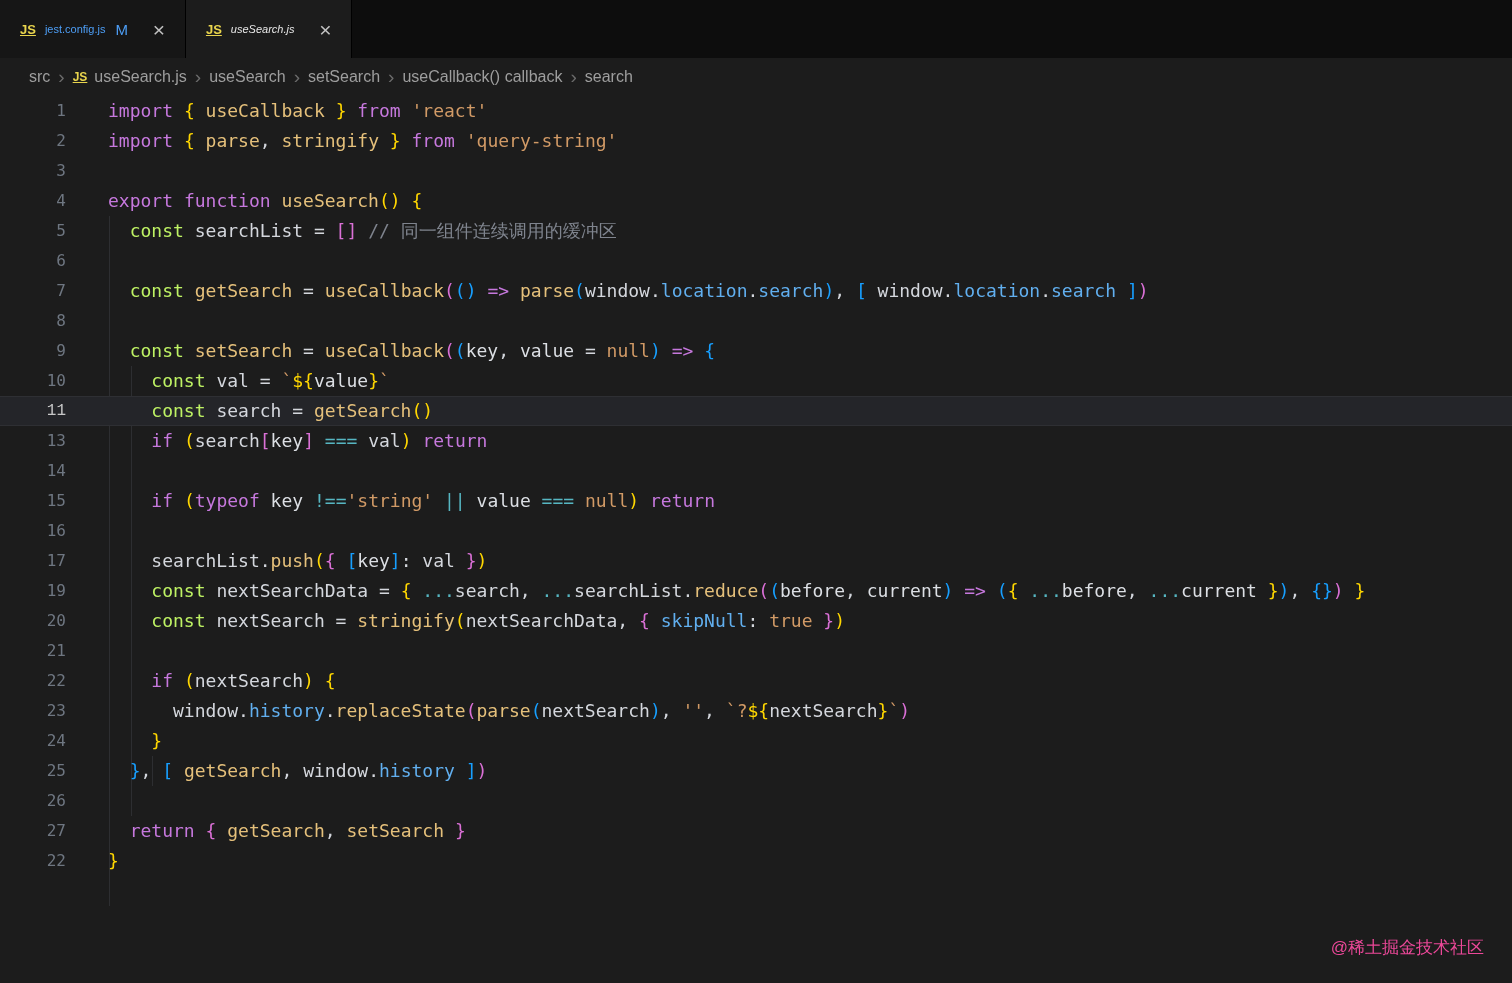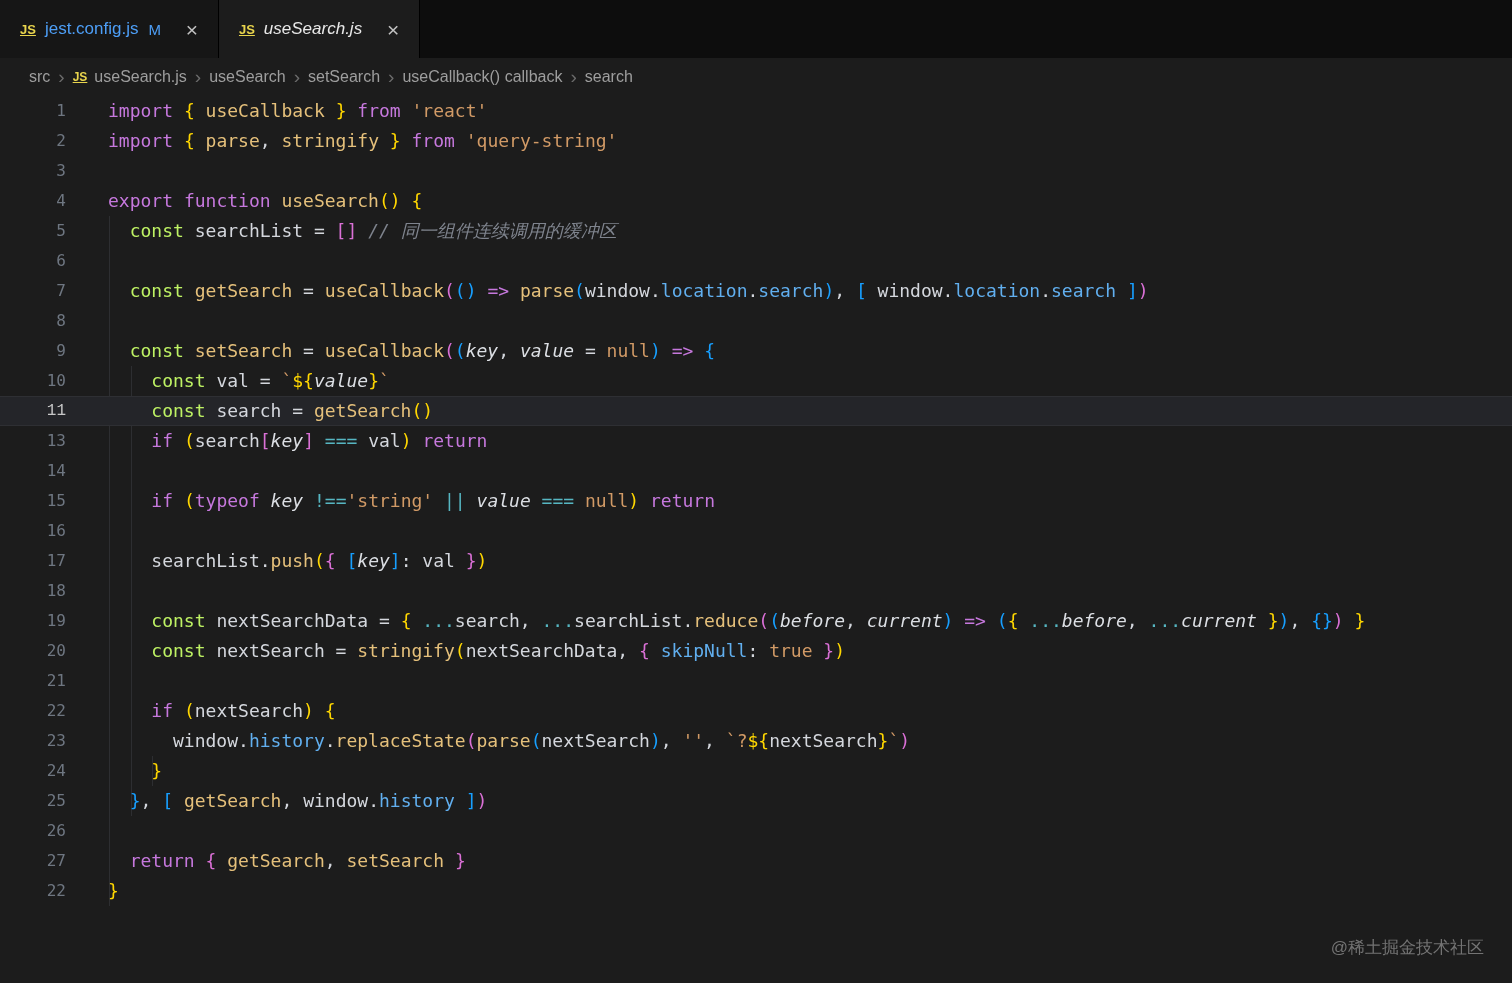--- a/index.html
+++ b/index.html
@@ -23,21 +23,21 @@
     display:flex;
     align-items:center;
     gap:9px;
     padding:0 14px 0 20px;
     background:#161616;
     border-right:1px solid #000;
     cursor:pointer;
     user-select:none;
   }
   .tab.active { background:#1c1c1c; }
-  .tab-label { font-size:17px; }
+  .tab-label { font-size:11px; }
   .italic { font-style:italic; }
   .badge { font-size:15px; margin-left:1px; }
   .close {
     color:#c2c2c2;
     font-size:21px;
     line-height:1;
     margin-left:10px;
     width:24px; height:24px;
     display:flex; align-items:center; justify-content:center;
     border-radius:5px;
@@ -87,32 +87,32 @@
     font-size:16px;
   }
   .line.active .gutter { color:#c8c8c8;font-family:Liberation Mono, monospace; }
   .code {
     margin-left:42px;
     font-family:"DejaVu Sans Mono", monospace;
     font-size:18px;
     color:#d4d7dd;
     text-align:right;
   }
-  .tok-cm, .tok-pm { font-style:italic; }
+  .tok-cm, .tok-pm { }
 
   .guide { position:absolute; width:1px; background:#2d2e31; }
   #guide-1 { left:109px; top:120px; height:690px; }
   #guide-2 { left:131px; top:270px; height:450px; }
   #guide-3 { left:152px; top:660px; height:30px; }
 
   .watermark {
     position:absolute;
     right:28px;
     bottom:24px;
-    color:#737373;
+    color:#ec4899;
     font-size:17px;
   }
 </style>
 <style>.tok-kw{color:#c678dd}
 .tok-cst{color:#bef264}
 .tok-d{color:#d4d7dd}
 .tok-fn{color:#e5c07b}
 .tok-str{color:#d19a66}
 .tok-num{color:#d19a66}
 .tok-prop{color:#61afef}
@@ -178,21 +178,20 @@
     <div class="line"><span class="gutter">7</span><span class="code"><span class="tok-d">  </span><span class="tok-cst">const</span><span class="tok-d"> </span><span class="tok-fn">getSearch</span><span class="tok-d"> = </span><span class="tok-fn">useCallback</span><span class="tok-bp">(</span><span class="tok-bb">(</span><span class="tok-bb">)</span><span class="tok-d"> </span><span class="tok-kw">=&gt;</span><span class="tok-d"> </span><span class="tok-fn">parse</span><span class="tok-bb">(</span><span class="tok-d">window.</span><span class="tok-prop">location</span><span class="tok-d">.</span><span class="tok-prop">search</span><span class="tok-bb">)</span><span class="tok-d">, </span><span class="tok-bb">[</span><span class="tok-d"> window.</span><span class="tok-prop">location</span><span class="tok-d">.</span><span class="tok-prop">search</span><span class="tok-d"> </span><span class="tok-bb">]</span><span class="tok-bp">)</span></span></div>
     <div class="line"><span class="gutter">8</span><span class="code"></span></div>
     <div class="line"><span class="gutter">9</span><span class="code"><span class="tok-d">  </span><span class="tok-cst">const</span><span class="tok-d"> </span><span class="tok-fn">setSearch</span><span class="tok-d"> = </span><span class="tok-fn">useCallback</span><span class="tok-bp">(</span><span class="tok-bb">(</span><span class="tok-pm">key</span><span class="tok-d">, </span><span class="tok-pm">value</span><span class="tok-d"> = </span><span class="tok-num">null</span><span class="tok-bb">)</span><span class="tok-d"> </span><span class="tok-kw">=&gt;</span><span class="tok-d"> </span><span class="tok-bb">{</span></span></div>
     <div class="line"><span class="gutter">10</span><span class="code"><span class="tok-d">    </span><span class="tok-cst">const</span><span class="tok-d"> val = </span><span class="tok-str">`</span><span class="tok-bg">${</span><span class="tok-pm">value</span><span class="tok-bg">}</span><span class="tok-str">`</span></span></div>
     <div class="line active"><span class="gutter">11</span><span class="code"><span class="tok-d">    </span><span class="tok-cst">const</span><span class="tok-d"> search = </span><span class="tok-fn">getSearch</span><span class="tok-bg">(</span><span class="tok-bg">)</span></span></div>
     <div class="line"><span class="gutter">13</span><span class="code"><span class="tok-d">    </span><span class="tok-kw">if</span><span class="tok-d"> </span><span class="tok-bg">(</span><span class="tok-d">search</span><span class="tok-bp">[</span><span class="tok-pm">key</span><span class="tok-bp">]</span><span class="tok-d"> </span><span class="tok-op">===</span><span class="tok-d"> val</span><span class="tok-bg">)</span><span class="tok-d"> </span><span class="tok-kw">return</span></span></div>
     <div class="line"><span class="gutter">14</span><span class="code"></span></div>
     <div class="line"><span class="gutter">15</span><span class="code"><span class="tok-d">    </span><span class="tok-kw">if</span><span class="tok-d"> </span><span class="tok-bg">(</span><span class="tok-kw">typeof</span><span class="tok-d"> </span><span class="tok-pm">key</span><span class="tok-d"> </span><span class="tok-op">!==</span><span class="tok-str">'string'</span><span class="tok-d"> </span><span class="tok-op">||</span><span class="tok-d"> </span><span class="tok-pm">value</span><span class="tok-d"> </span><span class="tok-op">===</span><span class="tok-d"> </span><span class="tok-num">null</span><span class="tok-bg">)</span><span class="tok-d"> </span><span class="tok-kw">return</span></span></div>
     <div class="line"><span class="gutter">16</span><span class="code"></span></div>
     <div class="line"><span class="gutter">17</span><span class="code"><span class="tok-d">    searchList.</span><span class="tok-fn">push</span><span class="tok-bg">(</span><span class="tok-bp">{</span><span class="tok-d"> </span><span class="tok-bb">[</span><span class="tok-pm">key</span><span class="tok-bb">]</span><span class="tok-d">: val </span><span class="tok-bp">}</span><span class="tok-bg">)</span></span></div>
-    <div class="line"><span class="gutter">18</span><span class="code"></span></div>
     <div class="line"><span class="gutter">19</span><span class="code"><span class="tok-d">    </span><span class="tok-cst">const</span><span class="tok-d"> nextSearchData = </span><span class="tok-bg">{</span><span class="tok-d"> </span><span class="tok-op">...</span><span class="tok-d">search, </span><span class="tok-op">...</span><span class="tok-d">searchList.</span><span class="tok-fn">reduce</span><span class="tok-bp">(</span><span class="tok-bb">(</span><span class="tok-pm">before</span><span class="tok-d">, </span><span class="tok-pm">current</span><span class="tok-bb">)</span><span class="tok-d"> </span><span class="tok-kw">=&gt;</span><span class="tok-d"> </span><span class="tok-bb">(</span><span class="tok-bg">{</span><span class="tok-d"> </span><span class="tok-op">...</span><span class="tok-pm">before</span><span class="tok-d">, </span><span class="tok-op">...</span><span class="tok-pm">current</span><span class="tok-d"> </span><span class="tok-bg">}</span><span class="tok-bb">)</span><span class="tok-d">, </span><span class="tok-bb">{</span><span class="tok-bb">}</span><span class="tok-bp">)</span><span class="tok-d"> </span><span class="tok-bg">}</span></span></div>
     <div class="line"><span class="gutter">20</span><span class="code"><span class="tok-d">    </span><span class="tok-cst">const</span><span class="tok-d"> nextSearch = </span><span class="tok-fn">stringify</span><span class="tok-bg">(</span><span class="tok-d">nextSearchData, </span><span class="tok-bp">{</span><span class="tok-d"> </span><span class="tok-prop">skipNull</span><span class="tok-d">: </span><span class="tok-num">true</span><span class="tok-d"> </span><span class="tok-bp">}</span><span class="tok-bg">)</span></span></div>
     <div class="line"><span class="gutter">21</span><span class="code"></span></div>
     <div class="line"><span class="gutter">22</span><span class="code"><span class="tok-d">    </span><span class="tok-kw">if</span><span class="tok-d"> </span><span class="tok-bg">(</span><span class="tok-d">nextSearch</span><span class="tok-bg">)</span><span class="tok-d"> </span><span class="tok-bg">{</span></span></div>
     <div class="line"><span class="gutter">23</span><span class="code"><span class="tok-d">      window.</span><span class="tok-prop">history</span><span class="tok-d">.</span><span class="tok-fn">replaceState</span><span class="tok-bp">(</span><span class="tok-fn">parse</span><span class="tok-bb">(</span><span class="tok-d">nextSearch</span><span class="tok-bb">)</span><span class="tok-d">, </span><span class="tok-str">''</span><span class="tok-d">, </span><span class="tok-str">`?</span><span class="tok-bg">${</span><span class="tok-d">nextSearch</span><span class="tok-bg">}</span><span class="tok-str">`</span><span class="tok-bp">)</span></span></div>
     <div class="line"><span class="gutter">24</span><span class="code"><span class="tok-d">    </span><span class="tok-bg">}</span></span></div>
     <div class="line"><span class="gutter">25</span><span class="code"><span class="tok-d">  </span><span class="tok-bb">}</span><span class="tok-d">, </span><span class="tok-bb">[</span><span class="tok-d"> </span><span class="tok-fn">getSearch</span><span class="tok-d">, window.</span><span class="tok-prop">history</span><span class="tok-d"> </span><span class="tok-bb">]</span><span class="tok-bp">)</span></span></div>
     <div class="line"><span class="gutter">26</span><span class="code"></span></div>
     <div class="line"><span class="gutter">27</span><span class="code"><span class="tok-d">  </span><span class="tok-kw">return</span><span class="tok-d"> </span><span class="tok-bp">{</span><span class="tok-d"> </span><span class="tok-fn">getSearch</span><span class="tok-d">, </span><span class="tok-fn">setSearch</span><span class="tok-d"> </span><span class="tok-bp">}</span></span></div>
     <div class="line"><span class="gutter">22</span><span class="code"><span class="tok-bg">}</span></span></div>

